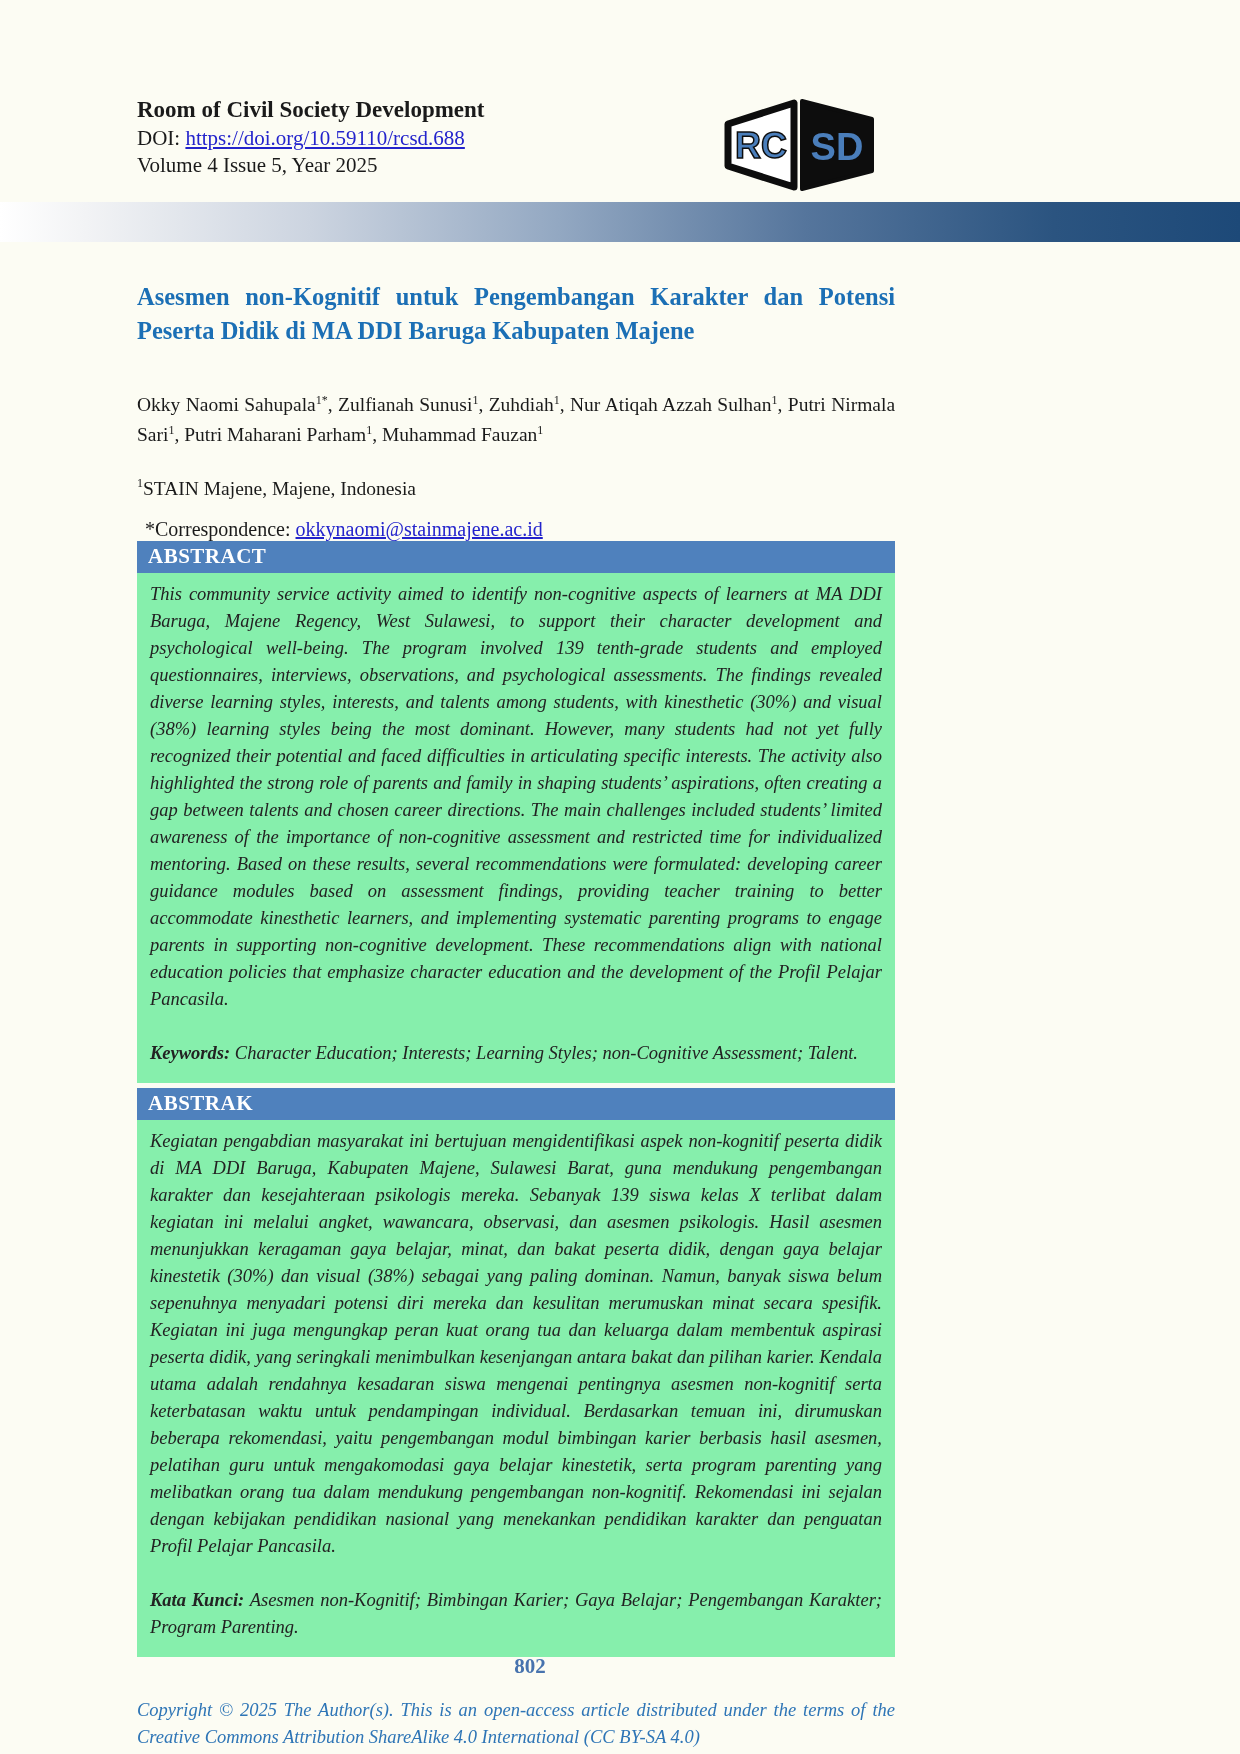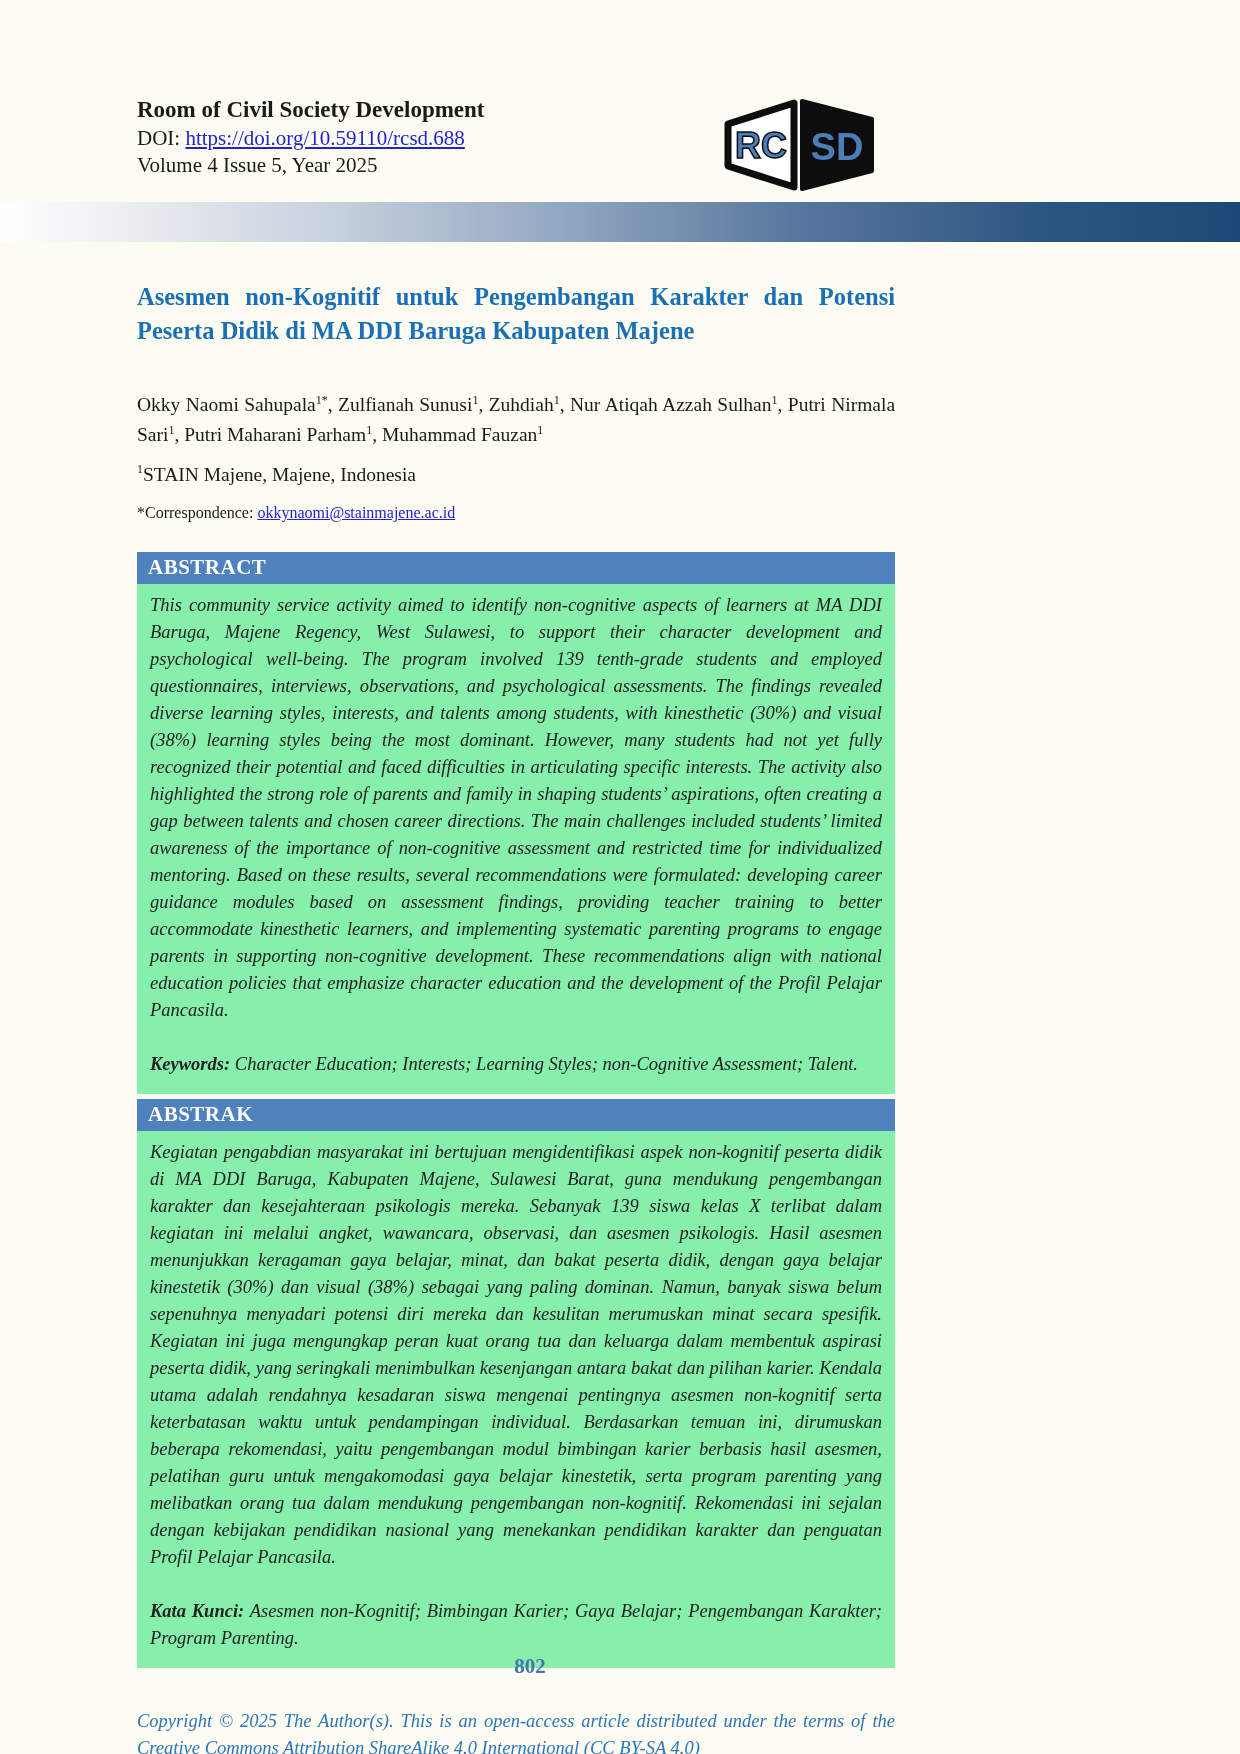--- a/index.html
+++ b/index.html
@@ -41,25 +41,25 @@
   }
 
   .authors {
     margin-top: 42px;
     font-size: 19.5px;
     line-height: 1.55;
     text-align: justify;
   }
   .authors sup, .affiliation sup { font-size: 12px; }
 
-  .affiliation { margin-top: 12px; font-size: 19.5px; }
-  .correspondence { margin-top: 18px; font-size: 16px; }
+  .affiliation { margin-top: 26px; font-size: 19.5px; }
+  .correspondence { margin-top: 18px; font-size: 20px; margin-left: 8px; }
 
   
-  .section { margin-top: 30px; }
+  .section { }
   .section.tight { margin-top: 5px; }
   .section-header {
     background: #4F81BD;
     color: #ffffff;
     font-weight: bold;
     font-size: 21px;
     padding: 3px 0 4px 11px;
     letter-spacing: 0.5px;
   }
   .section-body {

